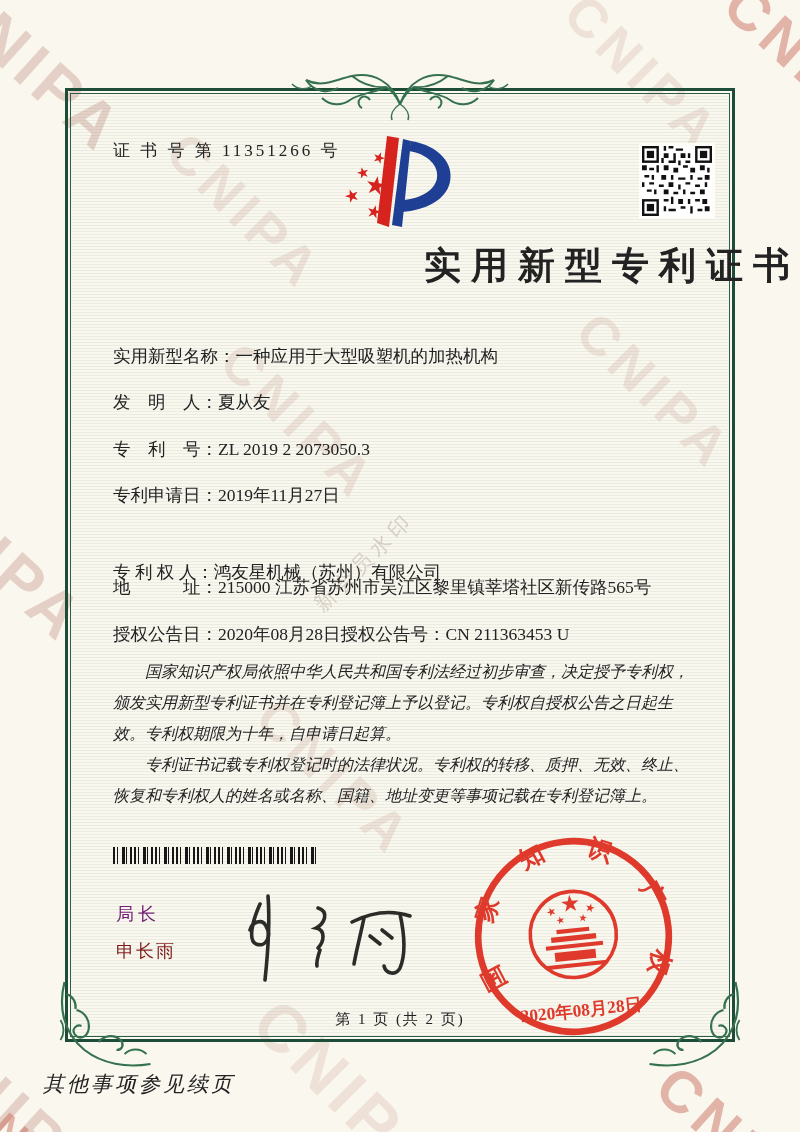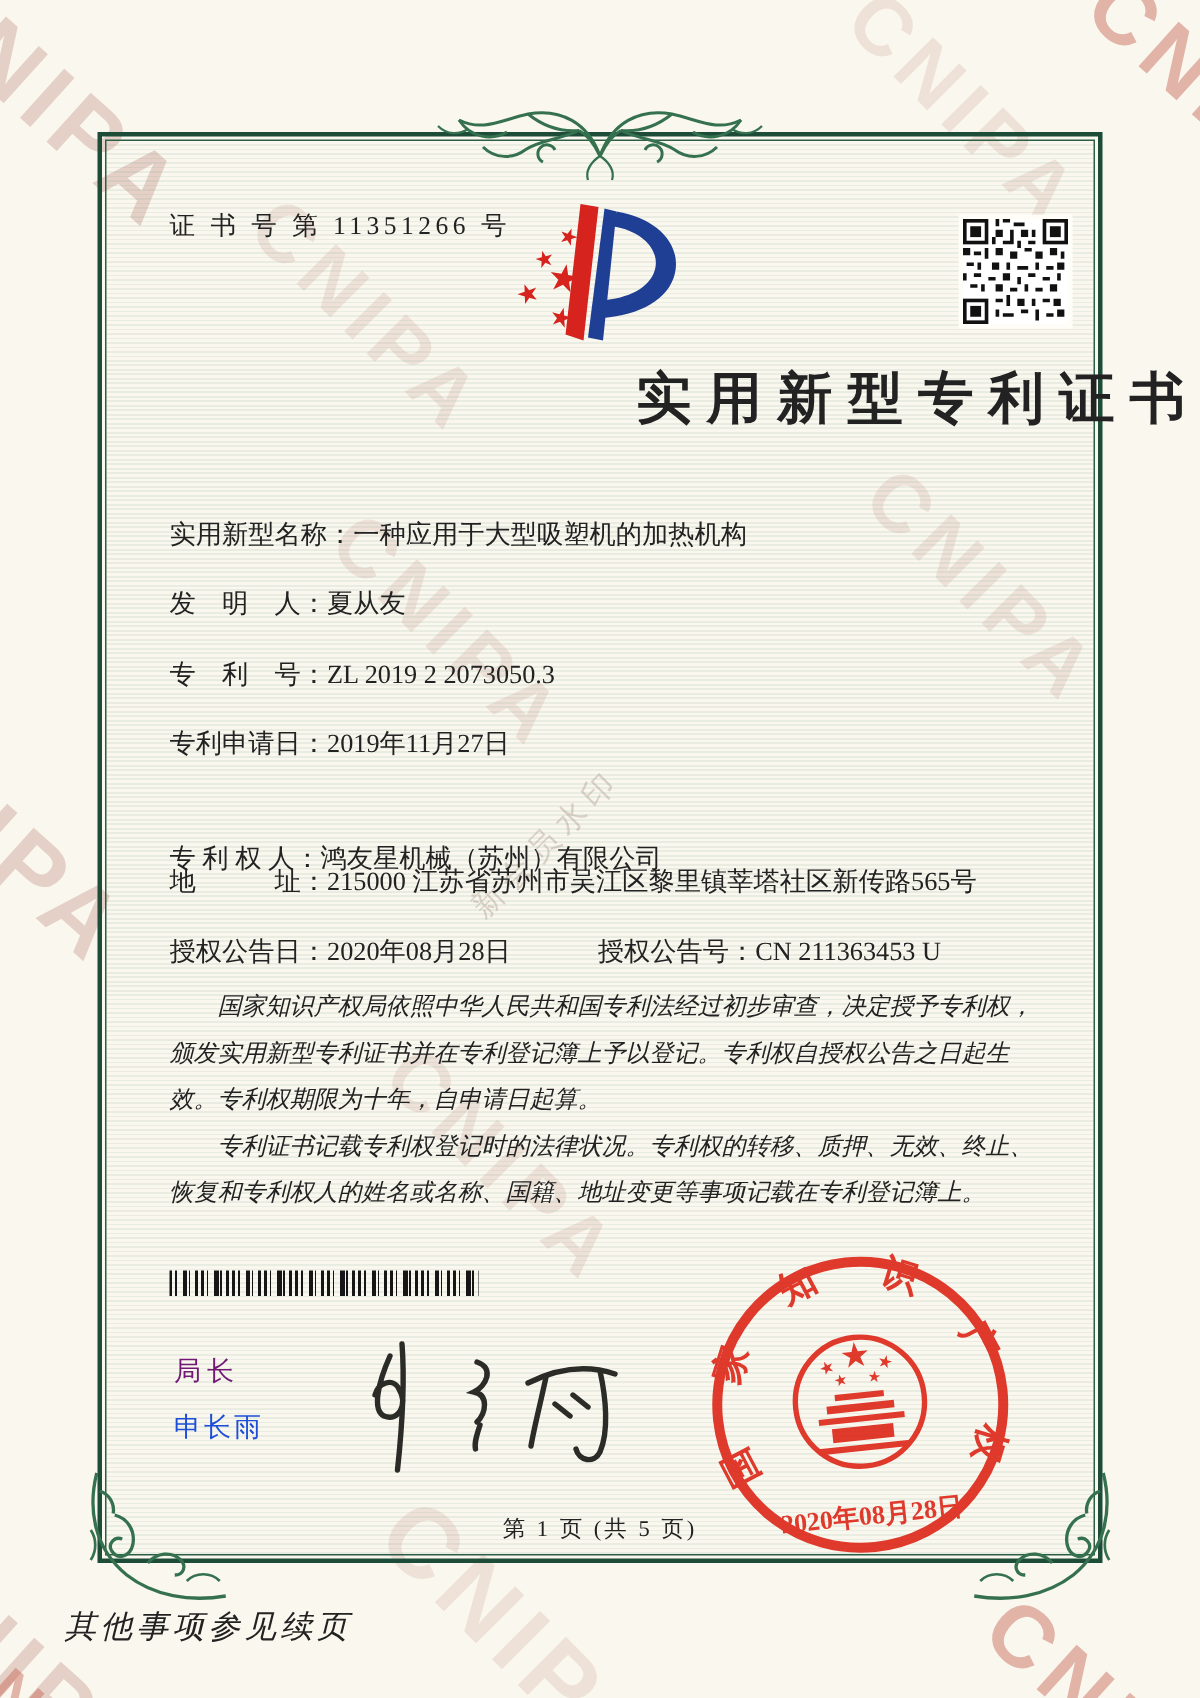--- a/index.html
+++ b/index.html
@@ -36,39 +36,39 @@
   
   .cert-no { position:absolute; left:113px; top:139px; font-size:17px; letter-spacing:3px;text-align:right; }
   .logo { position:absolute; left:332px; top:124px; }
   .qr { position:absolute; left:639px; top:143px; background:#fffdf8; padding:3px; }
   .title {
     position:absolute; left:0; right:0; top:241px; text-align:right;
     font-size:37px; font-weight:bold; letter-spacing:10px;
   }
   .field-row { position:absolute; left:113px; font-size:17.5px; white-space:nowrap; }
   .f0{top:344px}.f1{top:390px}.f2{top:437px}.f3{top:483px}.f4{top:560px}.f5{top:575px}.f6{top:622px}
-  .grant-no { margin-left:58px; }
+  .grant-no { }
   .paras {
     position:absolute; left:113px; top:656px; width:580px;
     font-size:16px; line-height:31px; font-style:italic;
   }
   .paras p { margin:0; text-indent:2em; }
   .barcode {
     position:absolute; left:113px; top:847px; width:206px; height:17px;
     background:repeating-linear-gradient(90deg,
       #161616 0px, #161616 2px, transparent 2px, transparent 4px,
       #161616 4px, #161616 5px, transparent 5px, transparent 9px,
       #161616 9px, #161616 12px, transparent 12px, transparent 13px,
       #161616 13px, #161616 14px, transparent 14px, transparent 17px,
       #161616 17px, #161616 19px, transparent 19px, transparent 21px);
   }
   .signer-title { position:absolute; left:116px; top:902px; font-size:18px; letter-spacing:4px;
     font-family:"Liberation Sans","DejaVu Sans",sans-serif; color:#701a75; }
   .signer-name  { position:absolute; left:116px; top:939px; font-size:18px; letter-spacing:2px;
-    font-family:"Liberation Sans","DejaVu Sans",sans-serif; color:#1d4ed8; }
+    font-family:"Liberation Sans","DejaVu Sans",sans-serif; color:#7f1d1d; }
   .signature { position:absolute; left:232px; top:892px; }
   .seal { position:absolute; left:471px; top:834px; opacity:0.92; }
   .page-info { position:absolute; left:0; right:0; top:1010px; text-align:center; font-size:15px; letter-spacing:2px; }
   .cont-note { position:absolute; left:0; right:0; top:1070px; font-size:21px;
     letter-spacing:3px; font-style:italic;padding-left:43px; }
 </style>
 </head>
 <body>
 
 <div class="page">
@@ -236,16 +236,16 @@
         <rect x="84" y="92" width="32" height="4"></rect>
         <rect x="78" y="99" width="44" height="5"></rect>
         <rect x="72" y="107" width="56" height="4"></rect>
         <rect x="80" y="114" width="40" height="9"></rect>
         <rect x="70" y="126" width="60" height="4"></rect>
       </g>
       <text x="100" y="178" text-anchor="middle" font-size="17" font-weight="bold" fill="#dd2a1c" font-family="Liberation Serif, DejaVu Serif, serif">2020年08月28日</text>
     </g>
   </svg>
 
-  <div class="page-info">第 1 页 (共 5 页)</div>
+  <div class="page-info">第 1 页 (共 2 页)</div>
   <div class="cont-note">其他事项参见续页</div>
 
 </div>
 
 </body></html>

